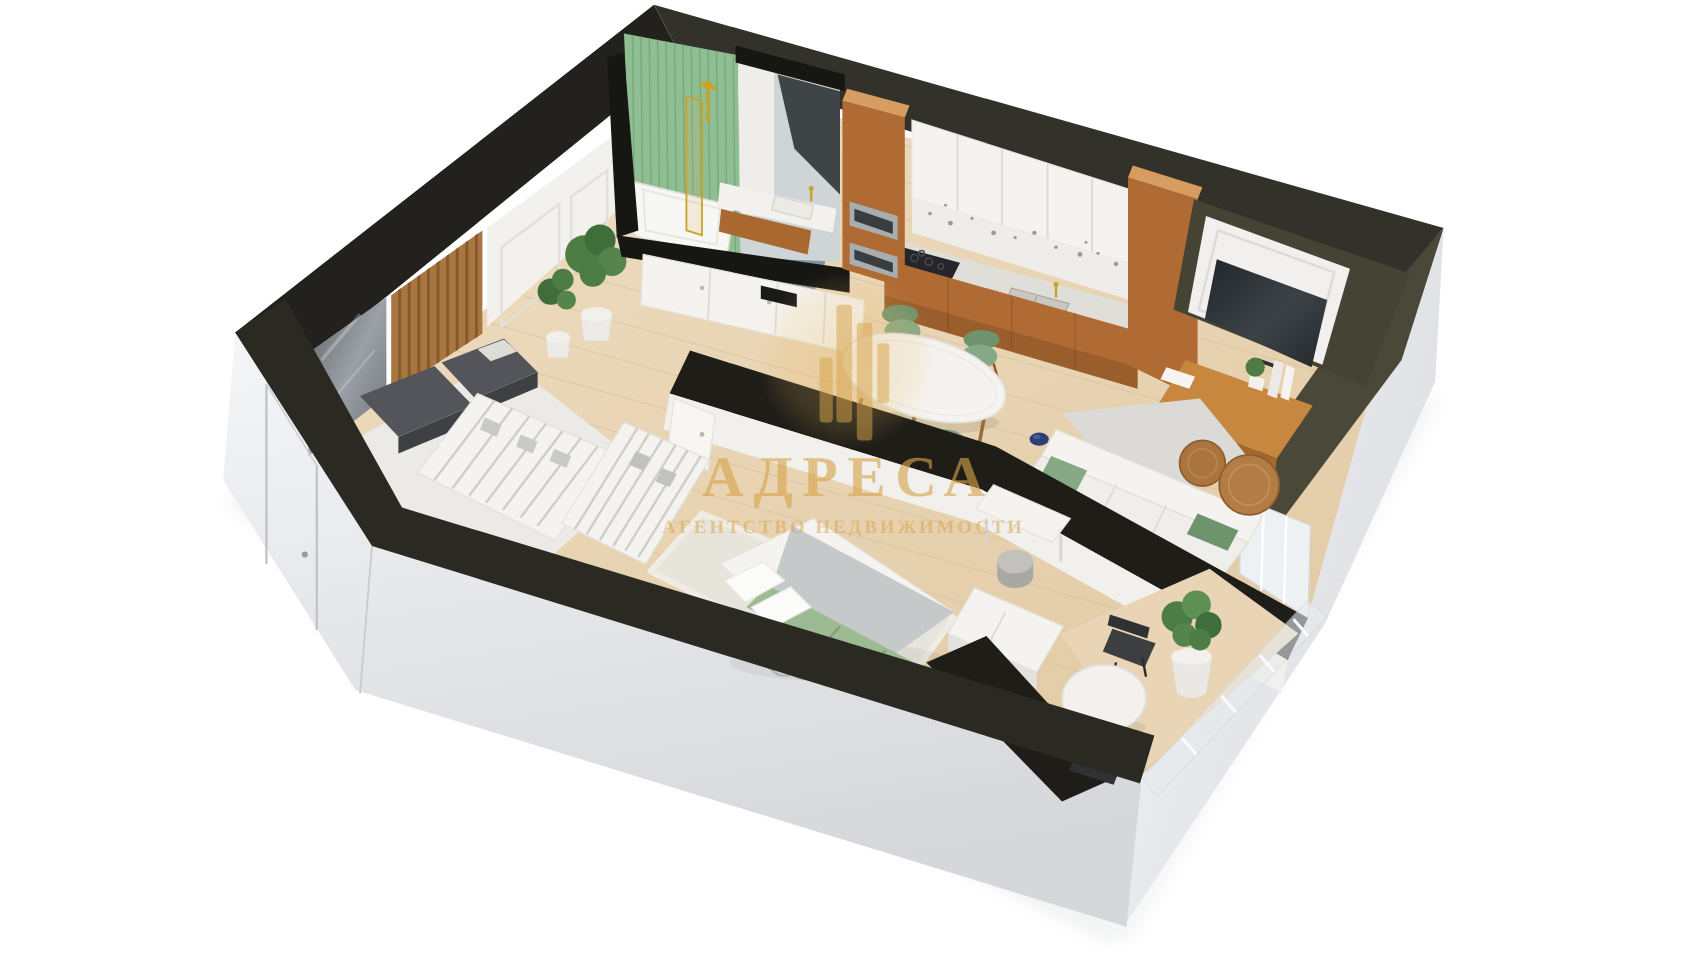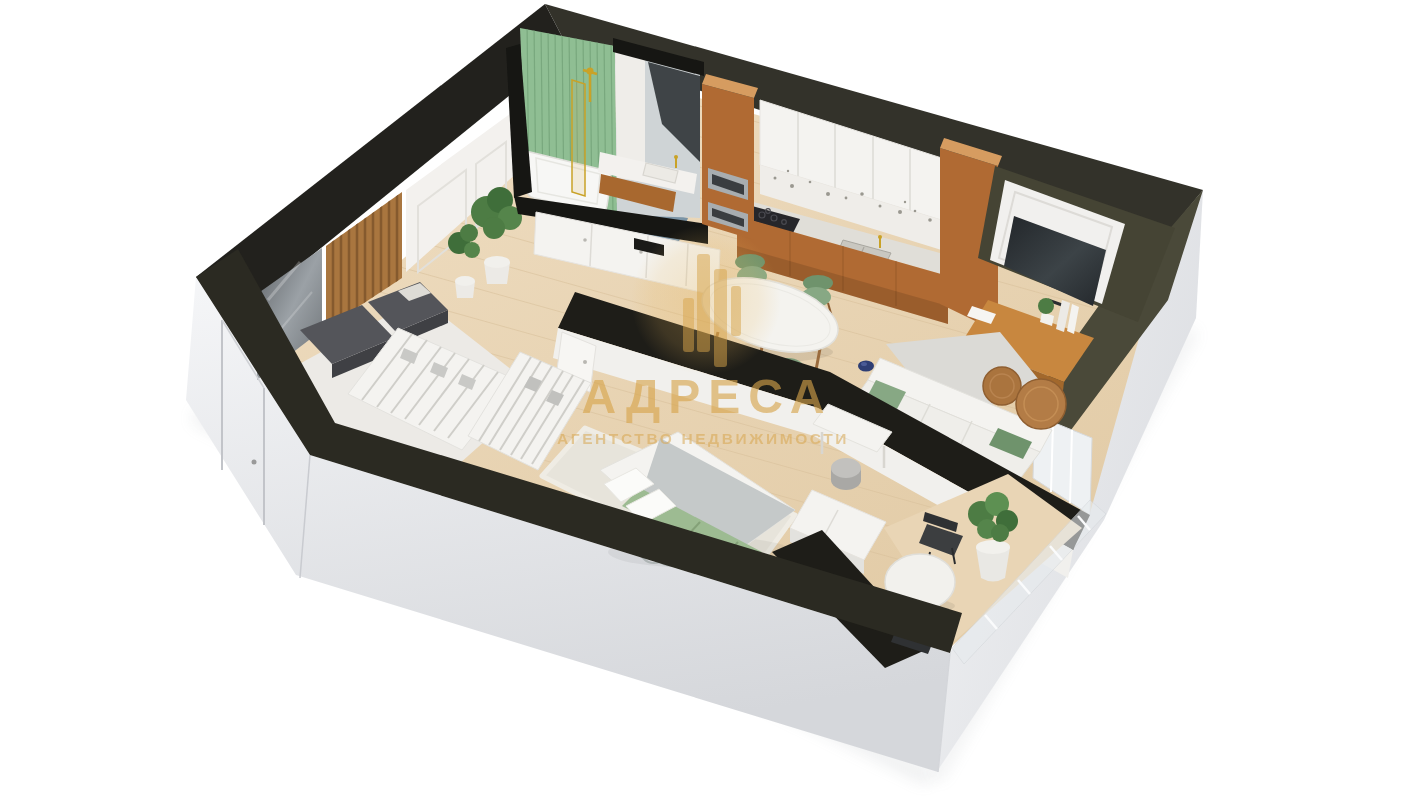--- a/index.html
+++ b/index.html
@@ -1,17 +1,17 @@
 <!DOCTYPE html>
 <html style="--background: #ffffff; --wall-top-dark: #2b2a22; --wall-top-olive: #4a4939; --wall-top-brown: #33322a; --wall-interior-black: #1e1d18; --exterior-face-light: #f4f5f7; --exterior-face-dark: #d7d9dc; --floor-wood: #ecd9bc; --floor-wood-line: #d9c19c; --kitchen-wood: #b06a33; --kitchen-wood-light: #d69c60; --tile-green: #8fbe93; --tile-green-line: #79a87e; --sage: #87a884; --sage-dark: #6f936c; --gold-brass: #c9a227; --watermark-gold: #d7a44a; --marble: #efede9; --marble-floor: #eceae6; --rug-gray: #dbdad6; --rug-beige: #e7e4db; --bench-gray: #54555a; --plant-green: #4d7c44; --plant-green-dark: #3f6e3a; --chair-dark: #3c3e40; --bath-floor-blue: #7b94a6; --blanket-gray: #c5c9c9; --throw-green: #9dbb92; --white-furniture: #f4f3f0; --white-wall: #f3f1ee; --tv-screen: #2b3034; --wood-table: #b37c46;"><head>
 <meta charset="utf-8">
 <style>
   html,body{margin:0;padding:0;background:#fff;}
   .stage{width:1422px;height:800px;position:relative;background:var(--background,#fff);overflow:hidden;
-         font-family:Liberation Sans, sans-serif;border-radius:16px;}
+         font-family:Liberation Serif, serif;border-radius:16px;}
   svg{display:block} 
   .f-kwood{fill:var(--kitchen-wood)} .f-kwoodl{fill:var(--kitchen-wood-light)}
   .f-tile{fill:var(--tile-green)}
   .f-dark{fill:var(--wall-interior-black)} .f-darkest{fill:#161613}
   .f-olive{fill:var(--wall-top-olive)} .f-brown{fill:var(--wall-top-brown)} .f-dtop{fill:var(--wall-top-dark)}
   .f-white{fill:var(--white-furniture)} .f-wall{fill:var(--white-wall)}
   .f-marble{fill:var(--marble)} .f-mfloor{fill:var(--marble-floor)}
   .f-sage{fill:var(--sage)} .f-saged{fill:var(--sage-dark)}
   .f-rug{fill:var(--rug-gray)} .f-shag{fill:var(--rug-beige)}
   .f-bench{fill:var(--bench-gray)}

